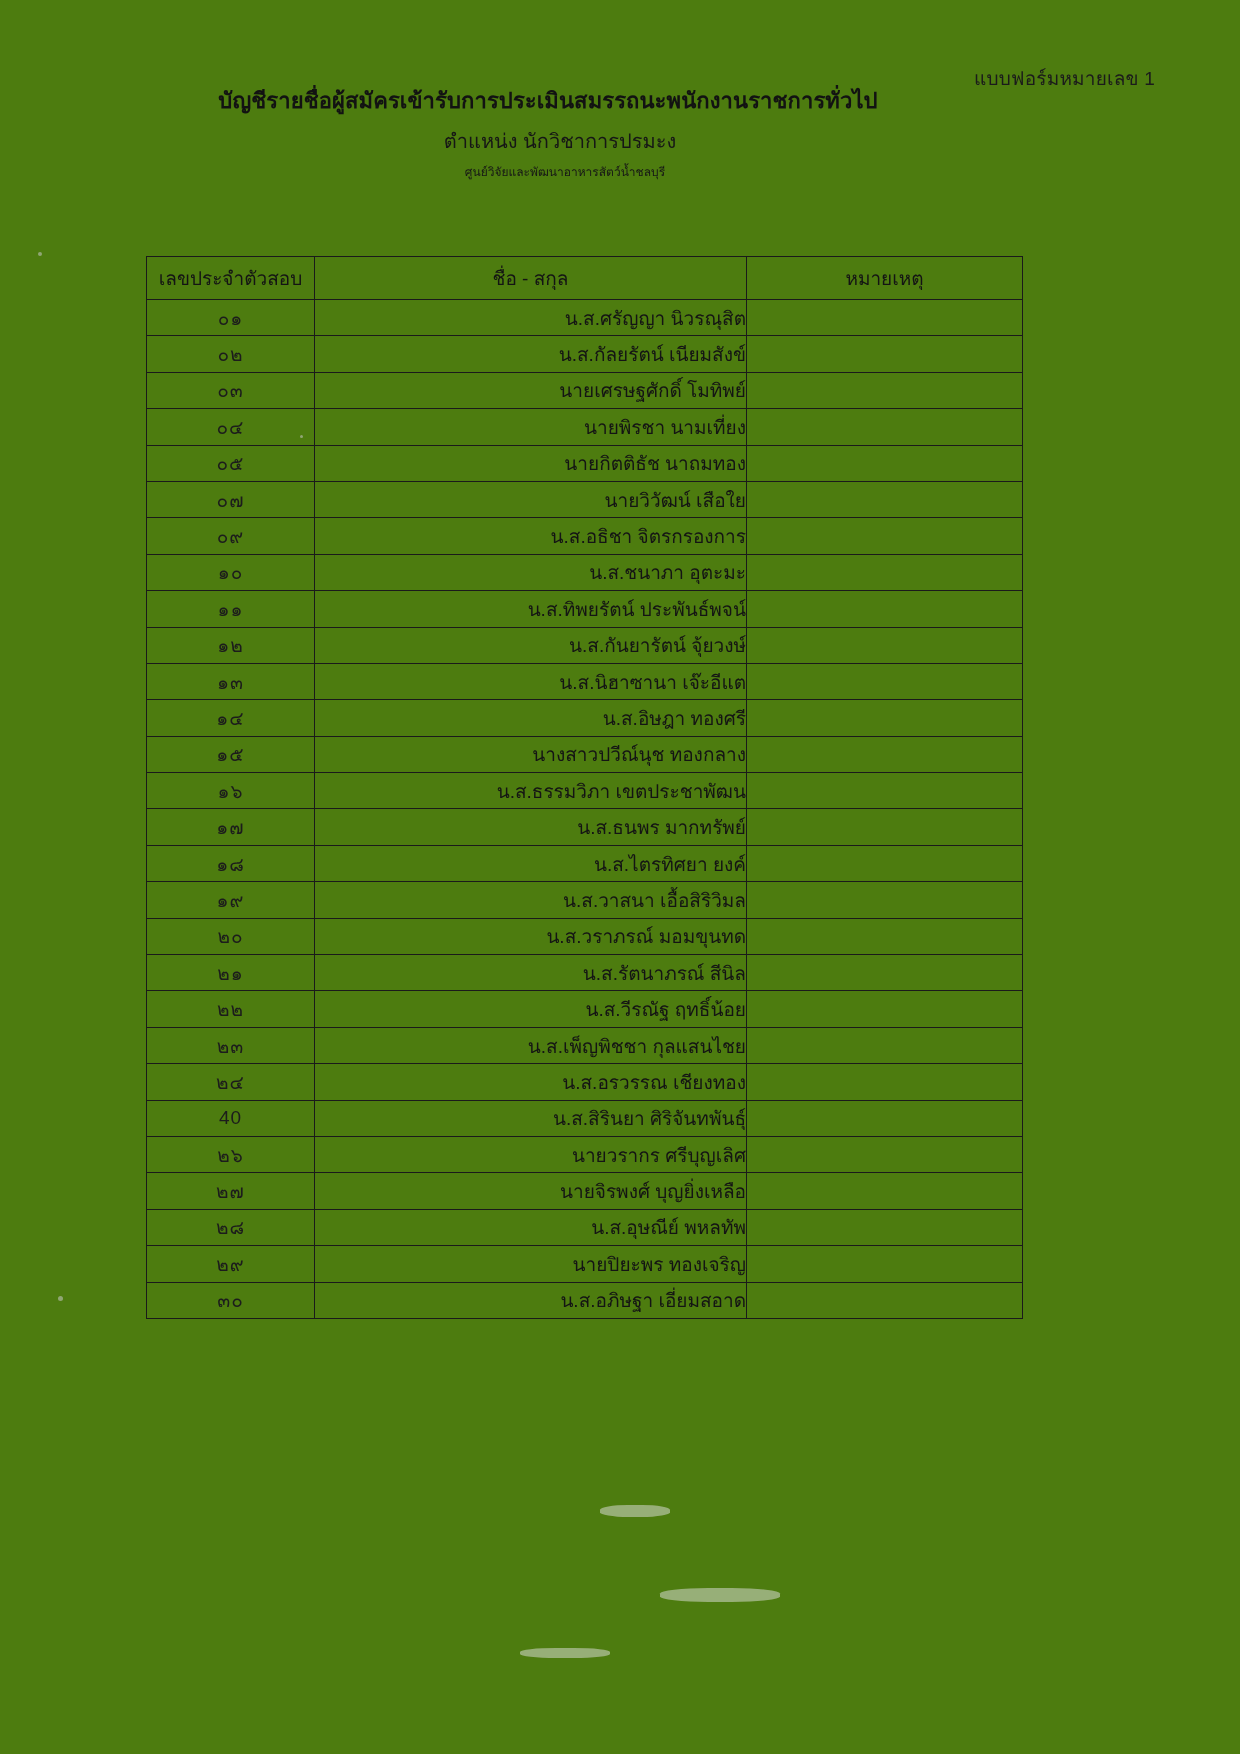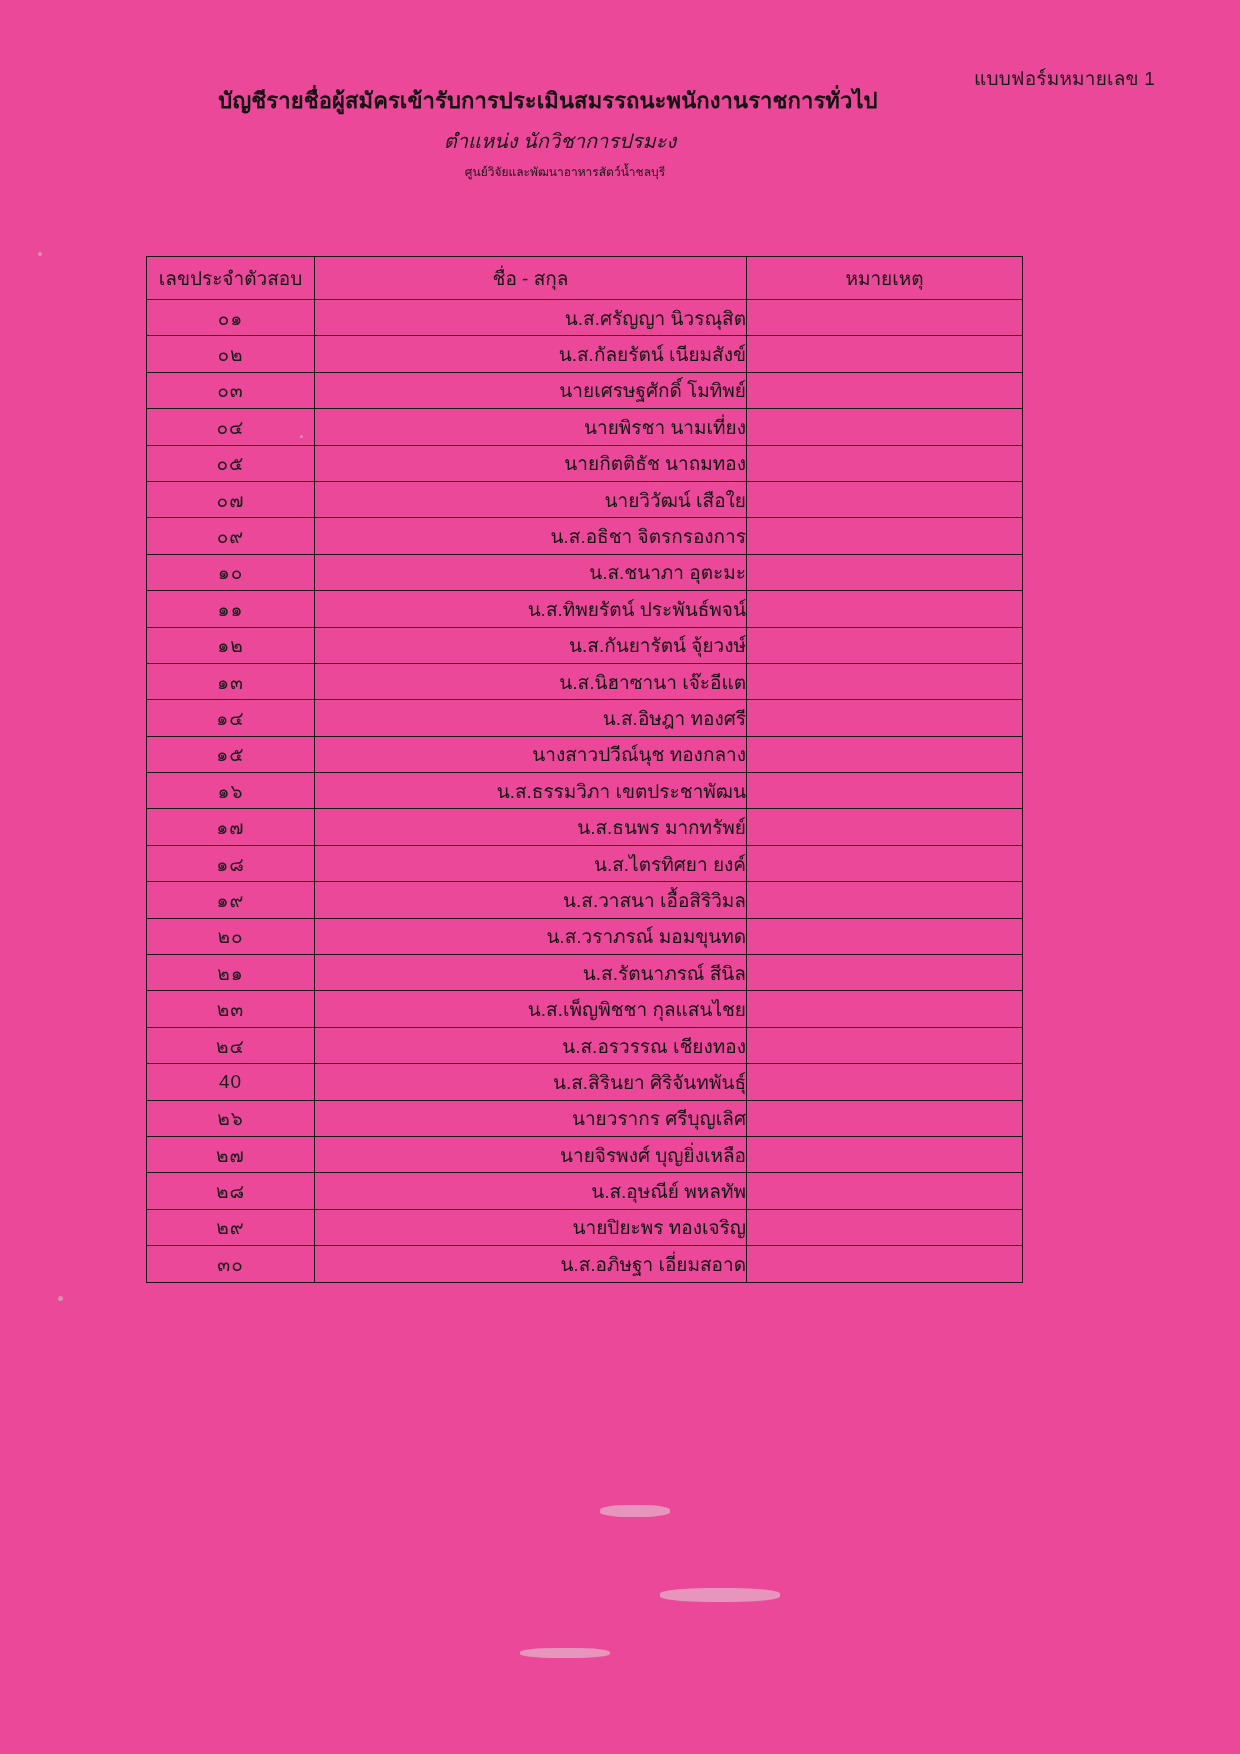--- a/index.html
+++ b/index.html
@@ -13,21 +13,21 @@
     position: relative;
     font-family: "Liberation Sans", "DejaVu Sans", sans-serif;
     color: #181818;
     overflow: hidden;
   }
 
   
   .page {
     position: absolute;
     inset: 0;
-    background: #ec4899;
+    background: #4d7c0f;
   }
 
   .form-no {
     position: absolute;
     top: 63px;
     right: 85px;
     font-size: 19px;
     letter-spacing: 0.2px;
     white-space: nowrap;
     color: #1b1b1b;
@@ -58,21 +58,21 @@
     line-height: 1.55;
     color: #161616;
     margin-top: 6px;
   }
   .title-sub3 {
     font-size: 20px;
     line-height: 1.55;
     color: #161616;
     margin-top: 6px;
   }
-  .indent-1 { padding-left: 24px; font-style: italic; }
+  .indent-1 { padding-left: 24px; }
   .indent-2 { padding-left: 34px; }
   .indent-3 { padding-left: 26px; }
 
   
   .roster-wrap {
     position: absolute;
     left: 146px;
     top: 256px;
     width: 876px;
   }
@@ -250,20 +250,25 @@
             <td class="cell-no">๒๐</td>
             <td class="cell-name">น.ส.วราภรณ์  มอมขุนทด</td>
             <td class="cell-note"></td>
           </tr>
           <tr>
             <td class="cell-no">๒๑</td>
             <td class="cell-name">น.ส.รัตนาภรณ์  สีนิล</td>
             <td class="cell-note"></td>
           </tr>
           <tr>
+            <td class="cell-no">๒๒</td>
+            <td class="cell-name">น.ส.วีรณัฐ  ฤทธิ์น้อย</td>
+            <td class="cell-note"></td>
+          </tr>
+          <tr>
             <td class="cell-no">๒๓</td>
             <td class="cell-name">น.ส.เพ็ญพิชชา  กุลแสนไชย</td>
             <td class="cell-note"></td>
           </tr>
           <tr>
             <td class="cell-no">๒๔</td>
             <td class="cell-name">น.ส.อรวรรณ  เชียงทอง</td>
             <td class="cell-note"></td>
           </tr>
           <tr>

